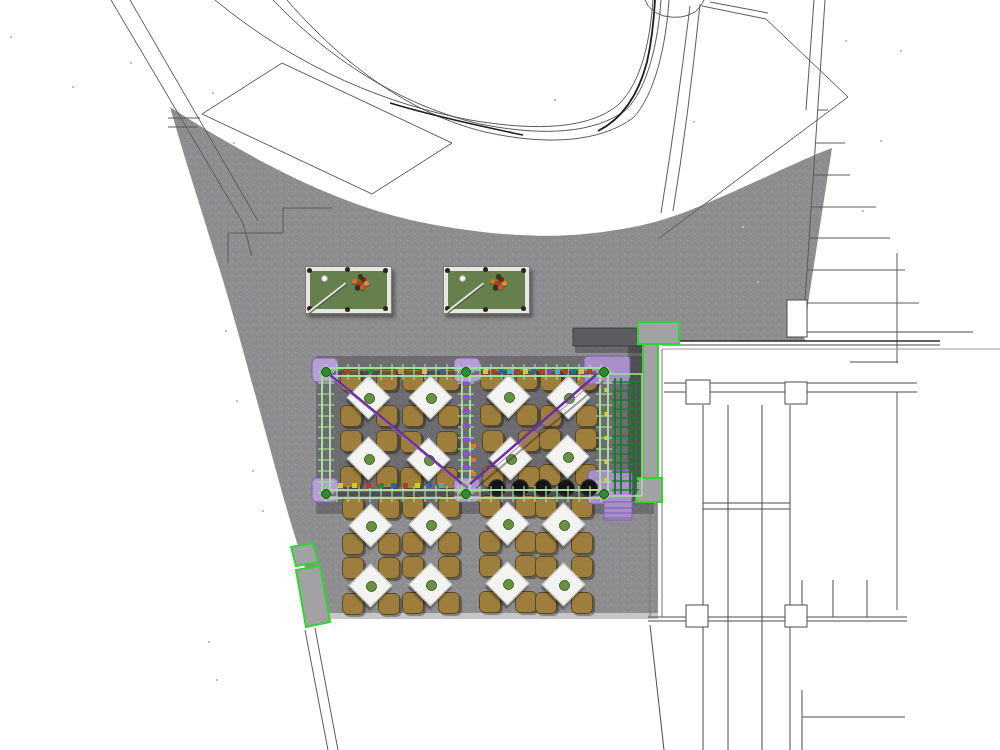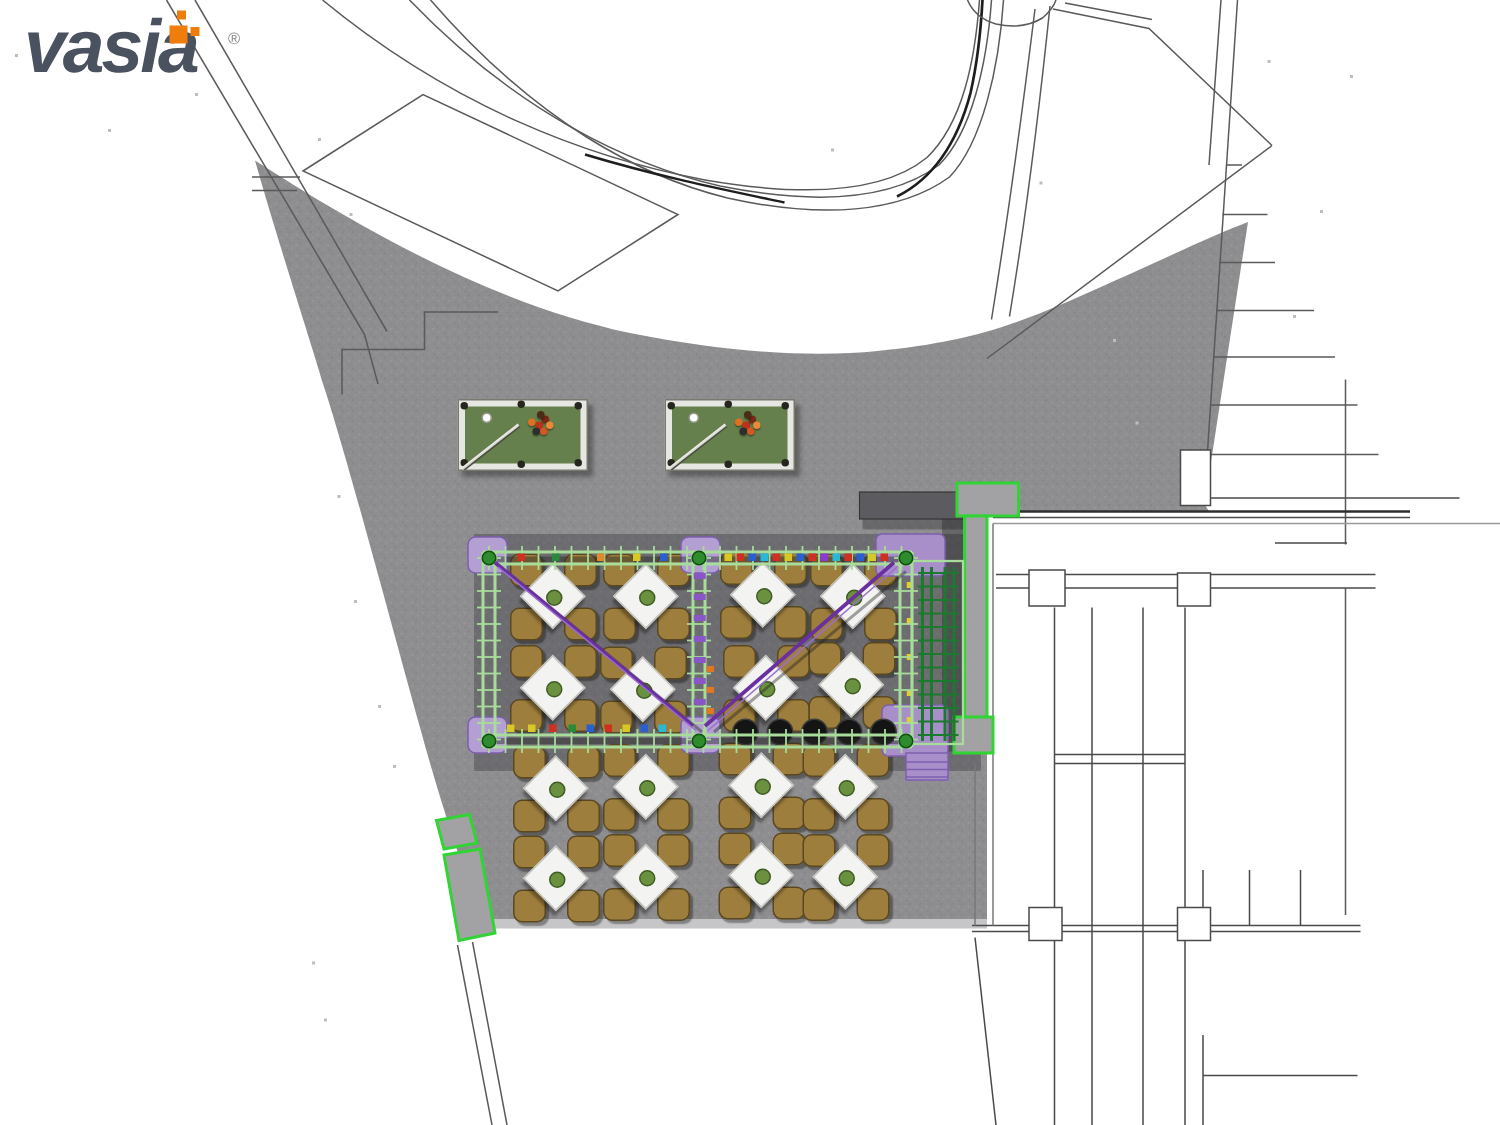--- a/index.html
+++ b/index.html
@@ -506,20 +506,13 @@
         <rect x="462.5" y="424" width="8" height="4" fill="#8a55c8"></rect>
         <rect x="462.5" y="438" width="8" height="4" fill="#8a55c8"></rect>
         <rect x="462.5" y="452" width="8" height="4" fill="#8a55c8"></rect>
         <rect x="462.5" y="466" width="8" height="4" fill="#8a55c8"></rect>
         <rect x="471" y="444" width="5" height="4" fill="#e07722"></rect>
         <rect x="471" y="458" width="5" height="4" fill="#e07722"></rect>
         <rect x="471" y="472" width="5" height="4" fill="#e07722"></rect>
       </g>
     </svg>
 
-  <div class="logo">
-    <span class="wordmark" id="wordmark" style="color: rgb(73, 82, 94);">vasia</span>
-    <i id="px1" style="left: 102px; top: -7px; width: 6px; height: 6px; background: rgb(238, 125, 12);"></i>
-    <i id="px2" style="left: 97px; top: 3px; width: 12px; height: 12px; background: rgb(238, 125, 12);"></i>
-    <i id="px3" style="left: 111px; top: 4px; width: 6px; height: 6px; background: rgb(238, 125, 12);"></i>
-    <span class="reg">®</span>
-  </div>
 </div>
 
 </body></html>

